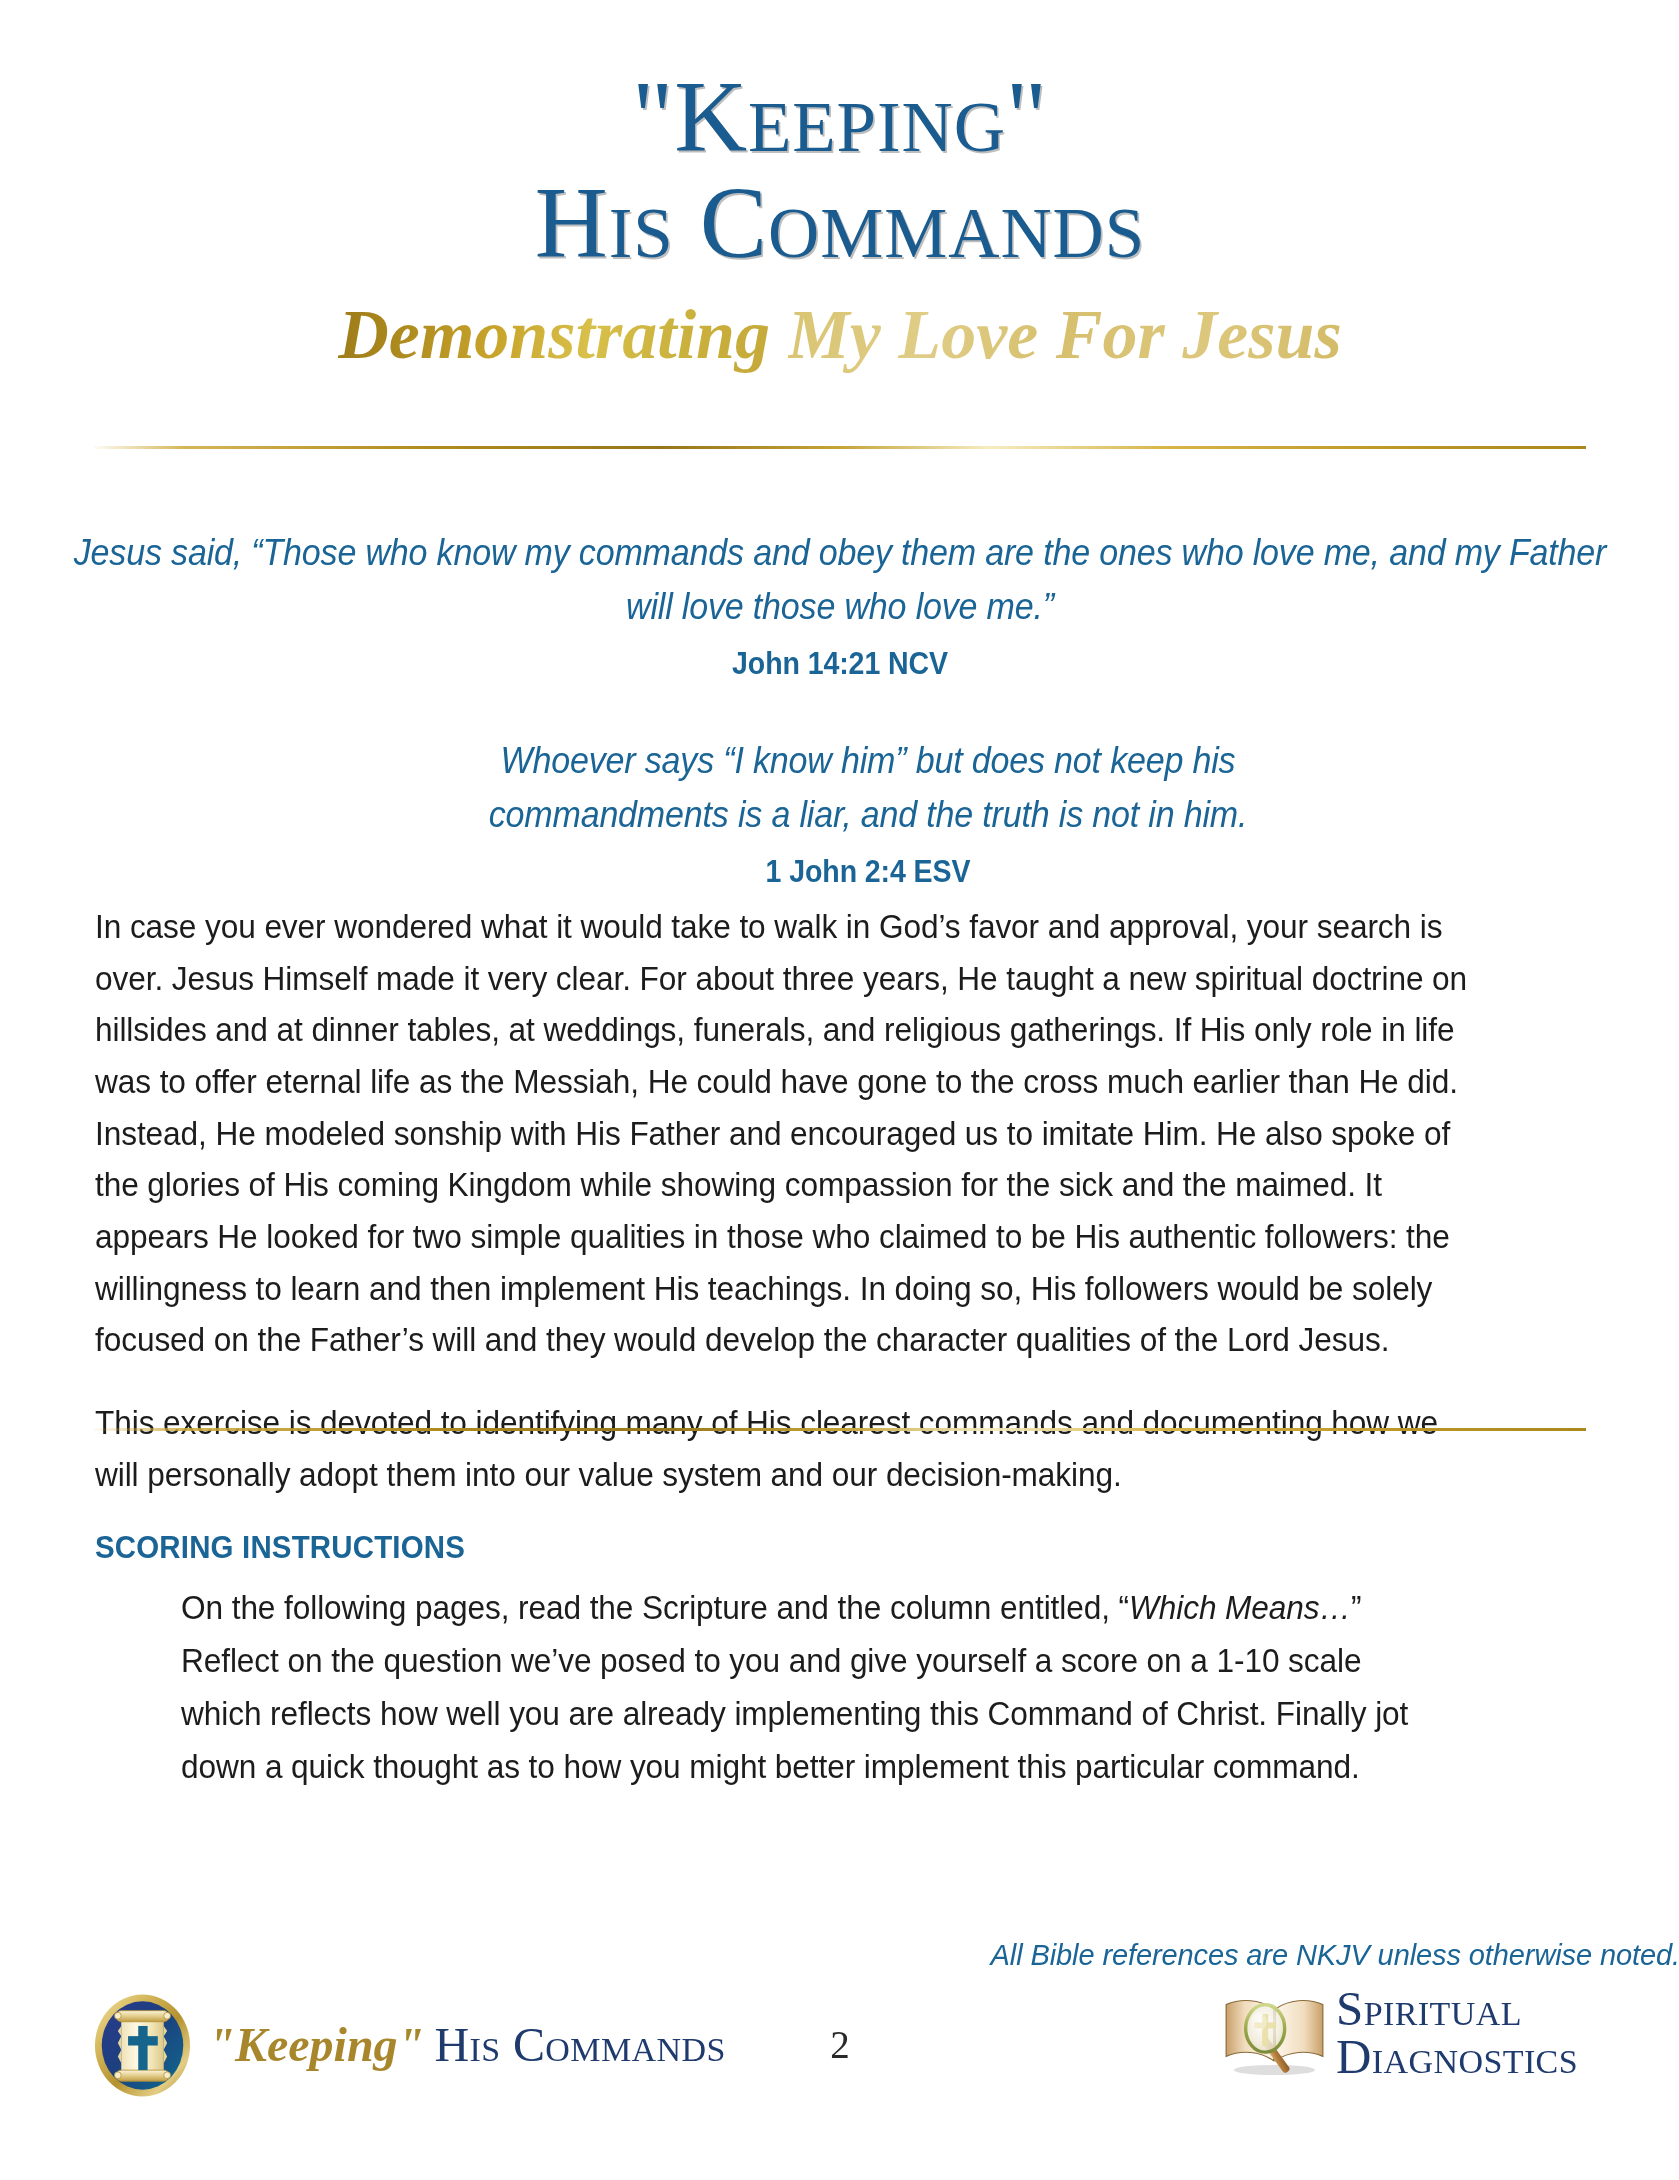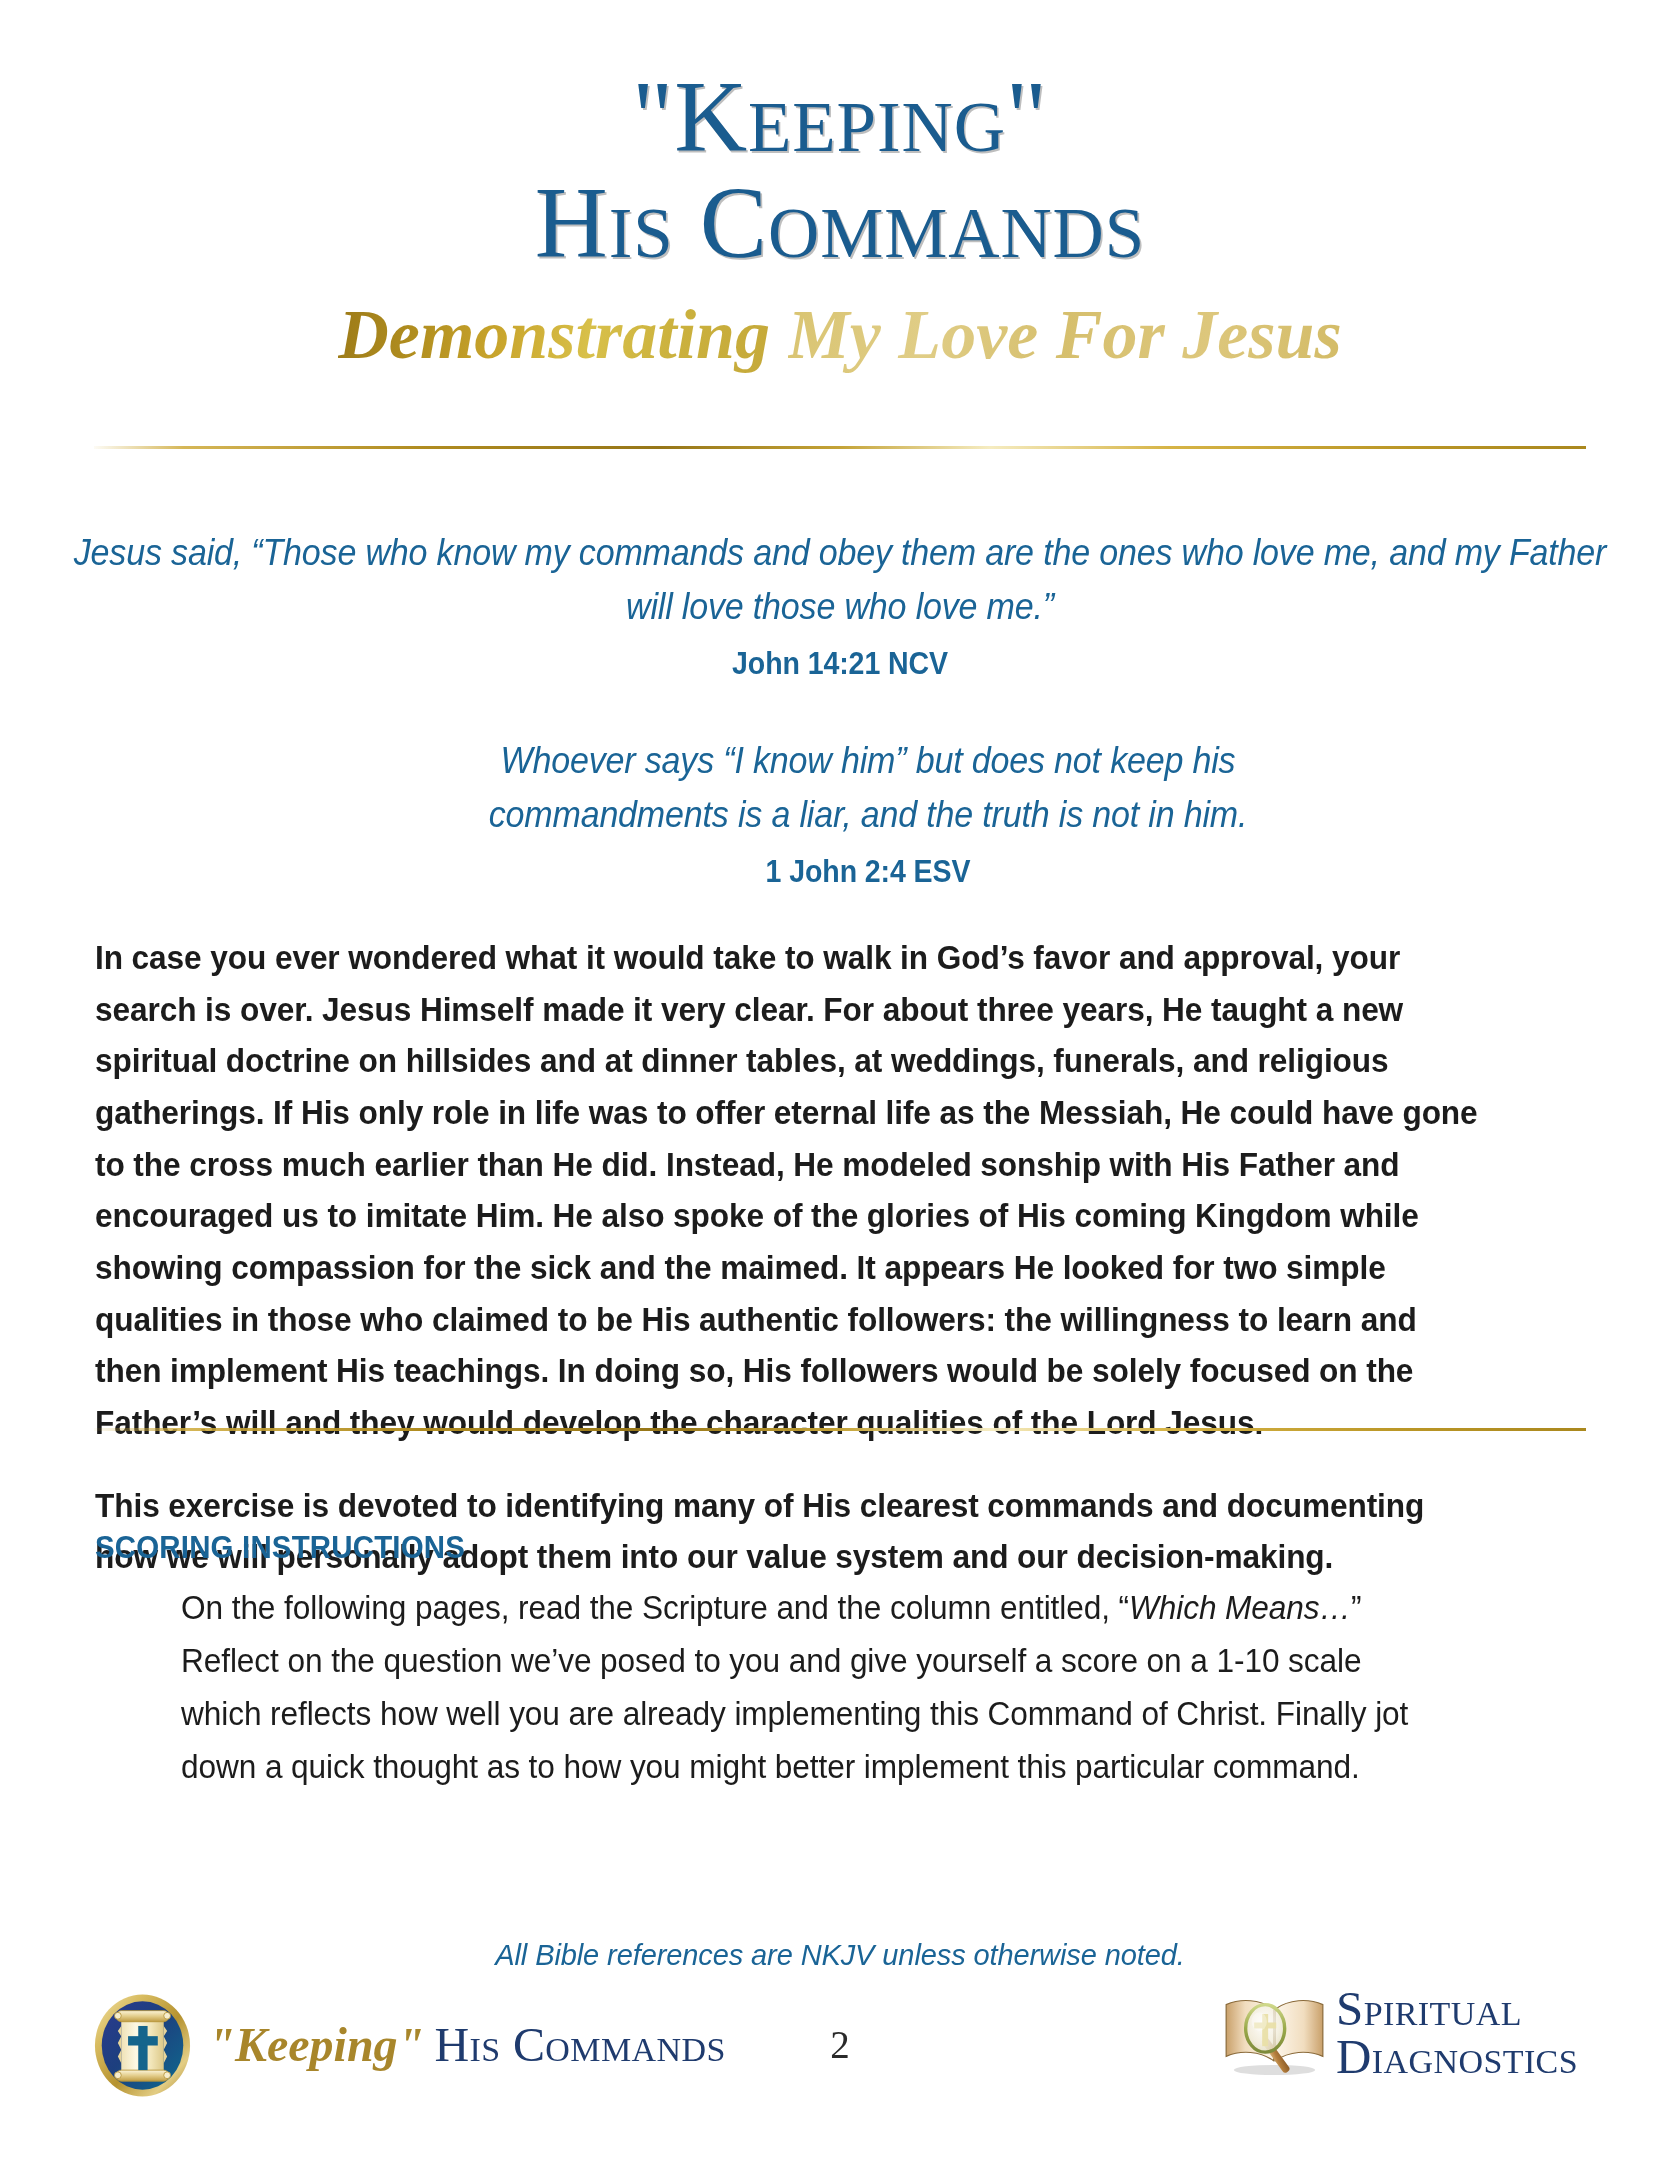--- a/index.html
+++ b/index.html
@@ -120,23 +120,22 @@
     transform-origin: center;
   }
   .scripture-1 { top: 501px; margin-top: 25px; }
   .scripture-2 { top: 734px; padding-left: 28px; }
   .scripture-2 .verse { padding: 0 358px; }
 
   
   .body-area {
     position: absolute;
     left: 95px;
-    top: 932px;
+    top: 901px;
     width: 1492px;
-    font-weight: bold;
   }
   .body-p {
     font-family: "Liberation Sans Narrow", "Liberation Sans", sans-serif;
     font-size: 34px;
     line-height: 1.52;
     color: #1c1c1c;
     letter-spacing: -0.1px;
     margin: 0 0 31px 0;
     text-align: left;
     transform: scaleX(0.93);
@@ -172,21 +171,21 @@
   .scoring-body .ital {
     font-style: italic;
   }
 
   
   .footer-note {
     position: absolute;
     left: 0;
     top: 1939px;
     width: 1680px;
-    text-align: center;
+    text-align: right;
     font-family: "Liberation Sans Narrow", "Liberation Sans", sans-serif;
     font-style: italic;
     font-size: 29px;
     color: #1a6496;
     letter-spacing: -0.1px;
   }
 
   .footer-bar {
     position: absolute;
     left: 0;

